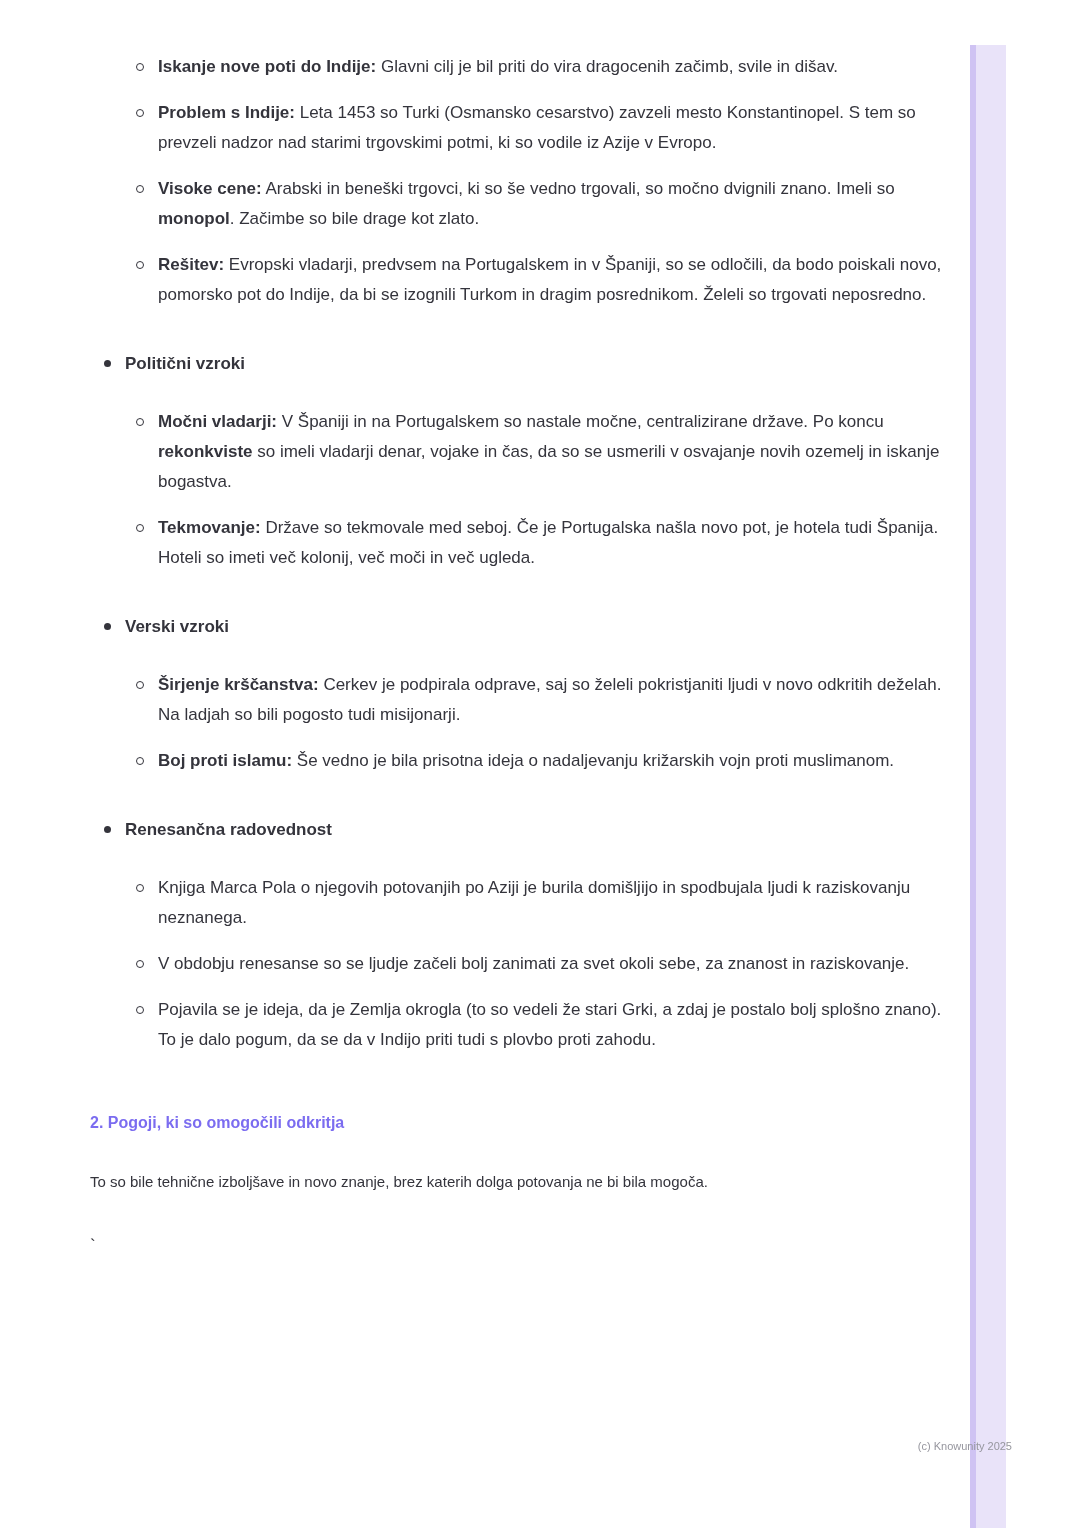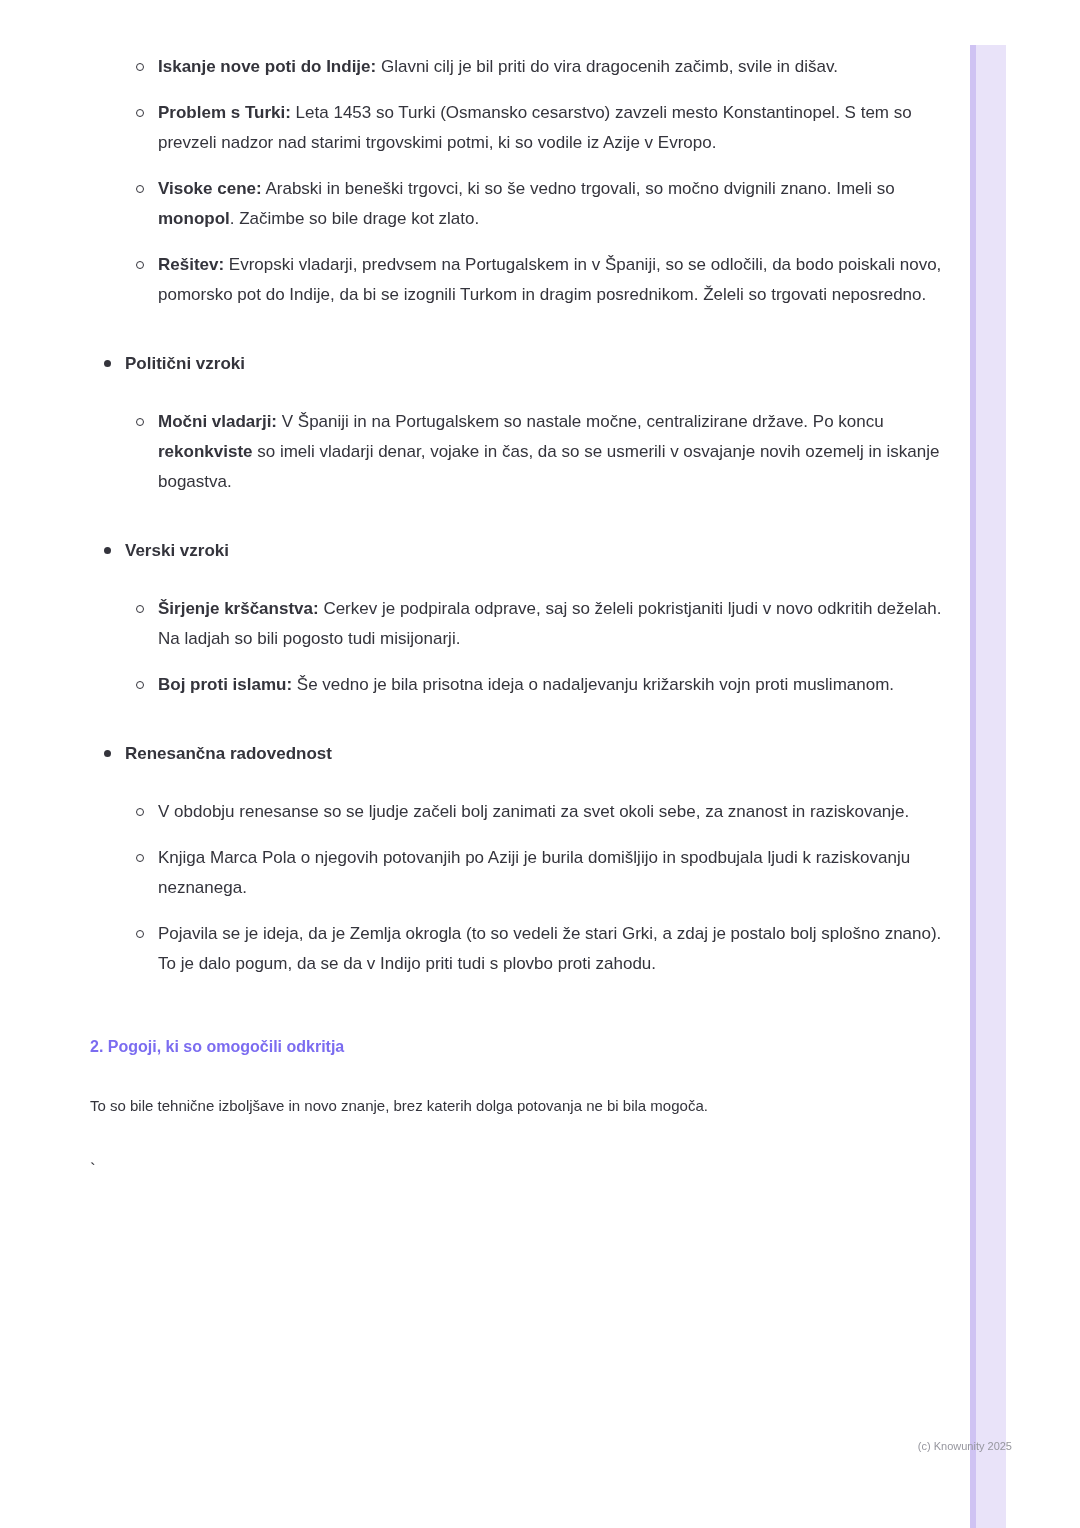--- a/index.html
+++ b/index.html
@@ -114,61 +114,65 @@
 <div class="page">
 
   <div class="content">
     <div>
         <div class="li level-2">
           <span class="marker circle"></span>
           <div class="li-text"><strong>Iskanje nove poti do Indije:</strong><span> Glavni cilj je bil priti do vira dragocenih začimb, svile in dišav.</span></div>
         </div>
         <div class="li level-2">
           <span class="marker circle"></span>
-          <div class="li-text"><strong>Problem s Turki:</strong><span> Leta 1453 so Turki (Osmansko cesarstvo) zavzeli mesto Konstantinopel. S tem so prevzeli nadzor nad starimi trgovskimi potmi, ki so vodile iz Azije v Evropo.</span></div>
+          <div class="li-text"><strong>Problem s Indije:</strong><span> Leta 1453 so Turki (Osmansko cesarstvo) zavzeli mesto Konstantinopel. S tem so prevzeli nadzor nad starimi trgovskimi potmi, ki so vodile iz Azije v Evropo.</span></div>
         </div>
         <div class="li level-2">
           <span class="marker circle"></span>
           <div class="li-text"><strong>Visoke cene:</strong><span> Arabski in beneški trgovci, ki so še vedno trgovali, so močno dvignili znano. Imeli so </span><strong>monopol</strong><span>. Začimbe so bile drage kot zlato.</span></div>
         </div>
         <div class="li level-2">
           <span class="marker circle"></span>
           <div class="li-text"><strong>Rešitev:</strong><span> Evropski vladarji, predvsem na Portugalskem in v Španiji, so se odločili, da bodo poiskali novo, pomorsko pot do Indije, da bi se izognili Turkom in dragim posrednikom. Želeli so trgovati neposredno.</span></div>
         </div>
         <div class="li level-1">
           <span class="marker disc"></span>
           <div class="li-text"><strong>Politični vzroki</strong></div>
         </div>
         <div class="li level-2">
           <span class="marker circle"></span>
           <div class="li-text"><strong>Močni vladarji:</strong><span> V Španiji in na Portugalskem so nastale močne, centralizirane države. Po koncu </span><strong>rekonkviste</strong><span> so imeli vladarji denar, vojake in čas, da so se usmerili v osvajanje novih ozemelj in iskanje bogastva.</span></div>
+        </div>
+        <div class="li level-2">
+          <span class="marker circle"></span>
+          <div class="li-text"><strong>Tekmovanje:</strong><span> Države so tekmovale med seboj. Če je Portugalska našla novo pot, je hotela tudi Španija. Hoteli so imeti več kolonij, več moči in več ugleda.</span></div>
         </div>
         <div class="li level-1">
           <span class="marker disc"></span>
           <div class="li-text"><strong>Verski vzroki</strong></div>
         </div>
         <div class="li level-2">
           <span class="marker circle"></span>
           <div class="li-text"><strong>Širjenje krščanstva:</strong><span> Cerkev je podpirala odprave, saj so želeli pokristjaniti ljudi v novo odkritih deželah. Na ladjah so bili pogosto tudi misijonarji.</span></div>
         </div>
         <div class="li level-2">
           <span class="marker circle"></span>
           <div class="li-text"><strong>Boj proti islamu:</strong><span> Še vedno je bila prisotna ideja o nadaljevanju križarskih vojn proti muslimanom.</span></div>
         </div>
         <div class="li level-1">
           <span class="marker disc"></span>
           <div class="li-text"><strong>Renesančna radovednost</strong></div>
         </div>
         <div class="li level-2">
           <span class="marker circle"></span>
-          <div class="li-text"><span>V obdobju renesanse so se ljudje začeli bolj zanimati za svet okoli sebe, za znanost in raziskovanje.</span></div>
+          <div class="li-text"><span>Knjiga Marca Pola o njegovih potovanjih po Aziji je burila domišljijo in spodbujala ljudi k raziskovanju neznanega.</span></div>
         </div>
         <div class="li level-2">
           <span class="marker circle"></span>
-          <div class="li-text"><span>Knjiga Marca Pola o njegovih potovanjih po Aziji je burila domišljijo in spodbujala ljudi k raziskovanju neznanega.</span></div>
+          <div class="li-text"><span>V obdobju renesanse so se ljudje začeli bolj zanimati za svet okoli sebe, za znanost in raziskovanje.</span></div>
         </div>
         <div class="li level-2">
           <span class="marker circle"></span>
           <div class="li-text"><span>Pojavila se je ideja, da je Zemlja okrogla (to so vedeli že stari Grki, a zdaj je postalo bolj splošno znano). To je dalo pogum, da se da v Indijo priti tudi s plovbo proti zahodu.</span></div>
         </div>
       </div>
 
     <h2 class="section-heading">2. Pogoji, ki so omogočili odkritja</h2>
 
     <p class="body-paragraph">To so bile tehnične izboljšave in novo znanje, brez katerih dolga potovanja ne bi bila mogoča.</p>

